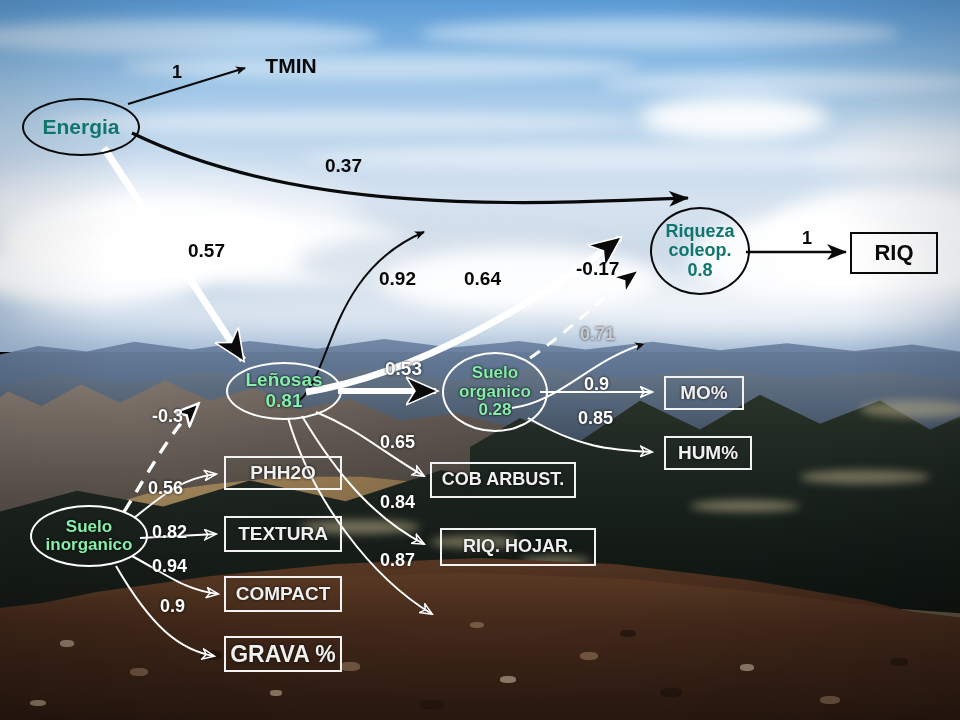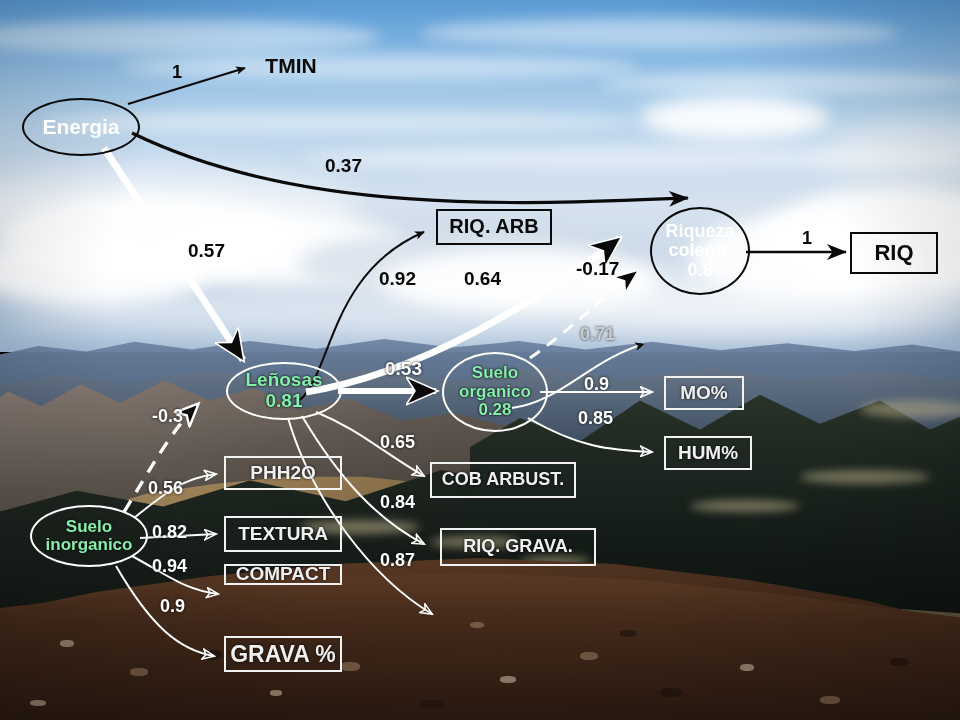--- a/index.html
+++ b/index.html
@@ -130,21 +130,21 @@
     position: absolute;
     display: flex; align-items: center; justify-content: center;
     text-align: center;
     line-height: 1.08;
     box-sizing: border-box;
     white-space: pre-line;
   }
   .ellipse { border-radius: 50%; }
   .blk {
     border: 2.5px solid #0a0a0a;
-    color: #ffffff;
+    color: #0f766e;
     font-weight: 700;
   }
   .wht {
     border: 2.5px solid #ffffff;
     color: #86efac;
     font-weight: 700;
     text-shadow: 0 0 3px rgba(0,0,0,0.85), 0 0 1px rgba(0,0,0,0.9);
   }
   .boxblk {
     border: 2px solid #0a0a0a;
@@ -291,21 +291,20 @@
 
     <path d="M 132,556 C 172,578 186,590 218,594" fill="none" stroke="#ffffff" stroke-width="2" marker-end="url(#ahWhtSm)"></path>
 
     <path d="M 116,566 C 152,628 180,650 214,656" fill="none" stroke="#ffffff" stroke-width="2" marker-end="url(#ahWhtSm)"></path>
   </svg>
 
   <div class="node ellipse blk" style="left:22px; top:98px; width:118px; height:58px; font-size:21px;">Energia</div>
 
   <div class="node plain" style="left:252px; top:52px; width:78px; height:28px; font-size:21px;">TMIN</div>
 
-  <div class="node boxblk" style="left:436px; top:209px; width:116px; height:36px; font-size:20px;">RIQ. ARB</div>
 
   <div class="node ellipse blk" style="left:650px; top:207px; width:100px; height:88px; font-size:18px;">Riqueza
 coleop.
 0.8</div>
 
   <div class="node boxblk" style="left:850px; top:232px; width:88px; height:42px; font-size:22px;">RIQ</div>
 
   <div class="node ellipse wht" style="left:226px; top:362px; width:116px; height:58px; font-size:19px;">Leñosas
 0.81</div>
 
@@ -318,27 +317,27 @@
 
 
   <div class="node boxwht" style="left:664px; top:376px; width:80px; height:34px; font-size:19px;">MO%</div>
 
   <div class="node boxwht" style="left:664px; top:436px; width:88px; height:34px; font-size:19px;">HUM%</div>
 
   <div class="node boxwht" style="left:224px; top:456px; width:118px; height:34px; font-size:19px;">PHH2O</div>
 
   <div class="node boxwht" style="left:224px; top:516px; width:118px; height:36px; font-size:19px;">TEXTURA</div>
 
-  <div class="node boxwht" style="left:224px; top:564px; width:118px; height:21px; font-size:19px;">COMPACT</div>
+  <div class="node boxwht" style="left:224px; top:576px; width:118px; height:36px; font-size:19px;">COMPACT</div>
 
   <div class="node boxwht" style="left:224px; top:636px; width:118px; height:36px; font-size:23px;">GRAVA %</div>
 
   <div class="node boxwht" style="left:430px; top:462px; width:146px; height:36px; font-size:18px;">COB ARBUST.</div>
 
-  <div class="node boxwht" style="left:440px; top:528px; width:156px; height:38px; font-size:18px;">RIQ. GRAVA.</div>
+  <div class="node boxwht" style="left:440px; top:528px; width:156px; height:38px; font-size:18px;">RIQ. HOJAR.</div>
 
 
   <div class="lbl dark" style="left:172px; top:62px;  font-size:18px;">1</div>
 
   <div class="lbl dark" style="left:325px; top:155px; font-size:19px;">0.37</div>
 
   <div class="lbl dark" style="left:188px; top:240px; font-size:19px;">0.57</div>
 
   <div class="lbl dark" style="left:355px; top:268px; font-size:19px;margin-left:24px;">0.92</div>
 

